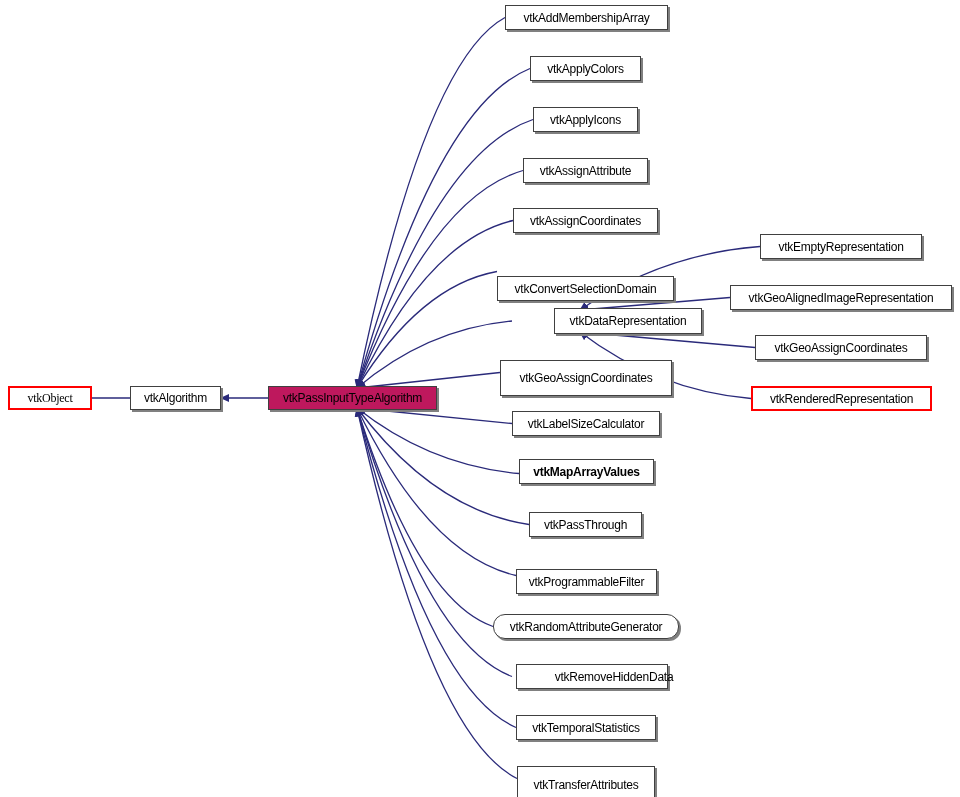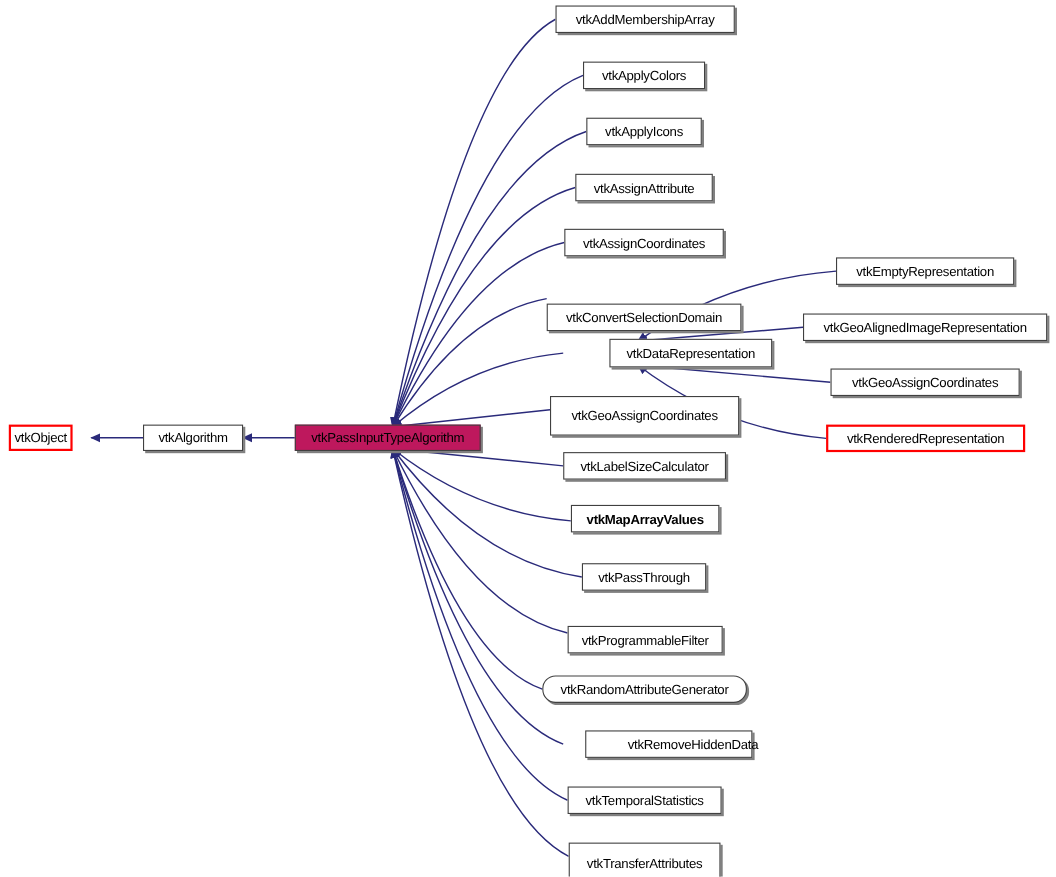--- a/index.html
+++ b/index.html
@@ -79,21 +79,21 @@
         <path d="M 512 676.5 Q 426.75 644.28 357 408" fill="none" stroke="#2a2a7a" stroke-width="1.3" marker-end="url(#arrow)"></path>
         <path d="M 516 727.5 Q 428.55 689.16 357 408" fill="none" stroke="#2a2a7a" stroke-width="1.3" marker-end="url(#arrow)"></path>
         <path d="M 517 778.5 Q 429 734.04 357 408" fill="none" stroke="#2a2a7a" stroke-width="1.3" marker-end="url(#arrow)"></path>
         <path d="M 760 246.5 Q 661 254.12 580 310" fill="none" stroke="#2a2a7a" stroke-width="1.3" marker-end="url(#arrow)"></path>
         <path d="M 730 297.5 L 580 310" fill="none" stroke="#2a2a7a" stroke-width="1.3" marker-end="url(#arrow)"></path>
         <path d="M 755 347.5 L 580 332" fill="none" stroke="#2a2a7a" stroke-width="1.3" marker-end="url(#arrow)"></path>
         <path d="M 751 398.5 Q 656.95 390.52 580 332" fill="none" stroke="#2a2a7a" stroke-width="1.3" marker-end="url(#arrow)"></path>
       </g>
   </svg>
   <div id="node-layer">
-      <div class="node red" style="left: 8px; top: 386px; width: 58px; height: 24px;">
+      <div class="node red" style="left: 8px; top: 386px; width: 84px; height: 24px; font-family: Liberation Serif, serif;">
         <span class="label">vtkObject</span>
       </div>
       <div class="node" style="left: 130px; top: 386px; width: 91px; height: 24px;">
         <span class="label">vtkAlgorithm</span>
       </div>
       <div class="node highlight" style="left: 268px; top: 386px; width: 169px; height: 24px;">
         <span class="label">vtkPassInputTypeAlgorithm</span>
       </div>
       <div class="node" style="left: 505px; top: 5px; width: 163px; height: 25px;">
         <span class="label">vtkAddMembershipArray</span>
@@ -127,21 +127,21 @@
       </div>
       <div class="node" style="left: 529px; top: 512px; width: 113px; height: 25px;">
         <span class="label">vtkPassThrough</span>
       </div>
       <div class="node" style="left: 516px; top: 569px; width: 141px; height: 25px;">
         <span class="label">vtkProgrammableFilter</span>
       </div>
       <div class="node" style="left: 493px; top: 614px; width: 186px; height: 25px; border-radius: 12px;">
         <span class="label">vtkRandomAttributeGenerator</span>
       </div>
-      <div class="node" style="left: 532px; top: 664px; width: 152px; height: 25px; padding-left: 44px;">
+      <div class="node" style="left: 516px; top: 664px; width: 152px; height: 25px; padding-left: 44px;">
         <span class="label">vtkRemoveHiddenData</span>
       </div>
       <div class="node" style="left: 516px; top: 715px; width: 140px; height: 25px;">
         <span class="label">vtkTemporalStatistics</span>
       </div>
       <div class="node" style="left: 517px; top: 766px; width: 138px; height: 37px;">
         <span class="label">vtkTransferAttributes</span>
       </div>
       <div class="node" style="left: 760px; top: 234px; width: 162px; height: 25px;">
         <span class="label">vtkEmptyRepresentation</span>

